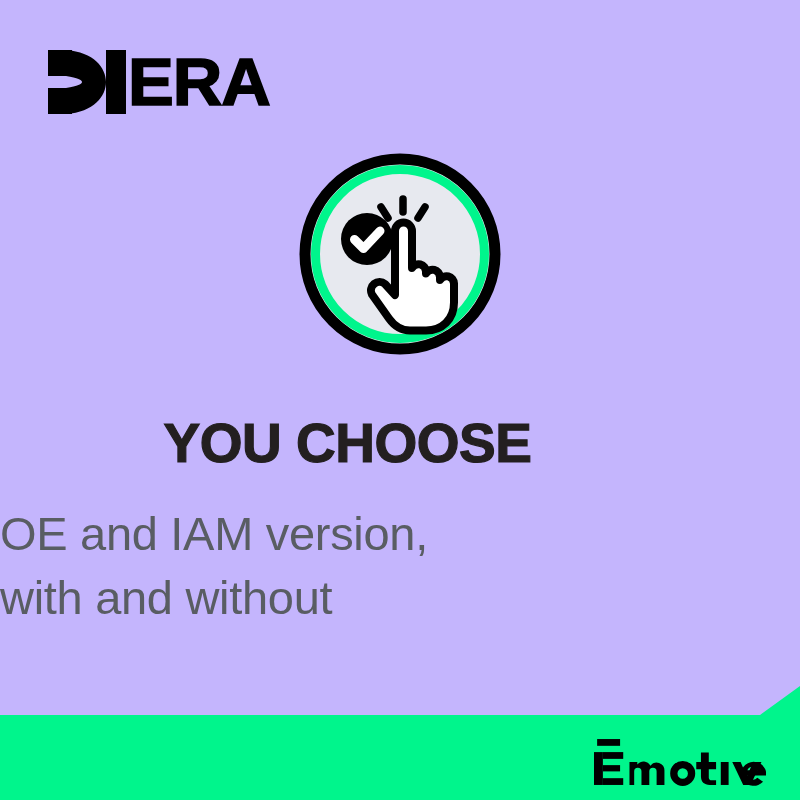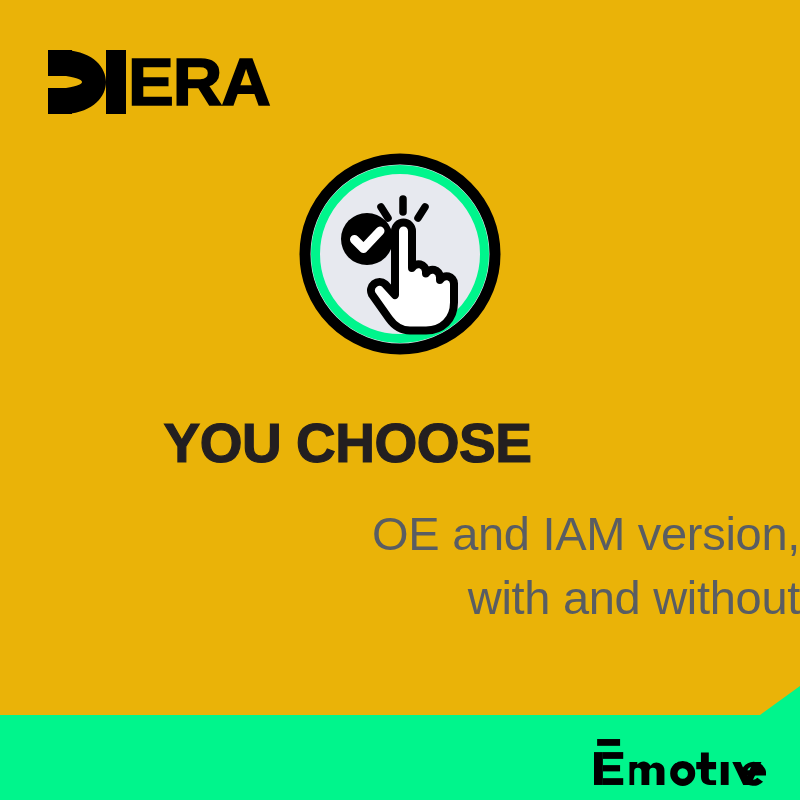--- a/index.html
+++ b/index.html
@@ -10,21 +10,21 @@
     width: 800px;
     height: 800px;
     background: #e3e6ee;
     font-family: "Liberation Sans", sans-serif;
     overflow: hidden;
   }
   #card {
     position: relative;
     width: 800px;
     height: 800px;
-    background: #eab308;
+    background: #c4b5fd;
     overflow: hidden;
   }
 
   
   #brand-logo {
     position: absolute;
     left: 48px;
     top: 48px;
     height: 68px;
     display: flex;
@@ -72,21 +72,21 @@
     line-height: 62px;
     letter-spacing: -0.5px;
     color: #231f20;
     -webkit-text-stroke: 1.2px #231f20;
   }
   #subheadline {
     position: absolute;
     left: 0;
     top: 502px;
     width: 800px;
-    text-align: right;
+    text-align: left;
     font-family: "Liberation Sans", sans-serif;
     font-weight: normal;
     font-size: 47px;
     line-height: 64px;
     letter-spacing: -0.3px;
     color: #595d63;
   }
   #subheadline .sub-line { display: block; }
 
   

